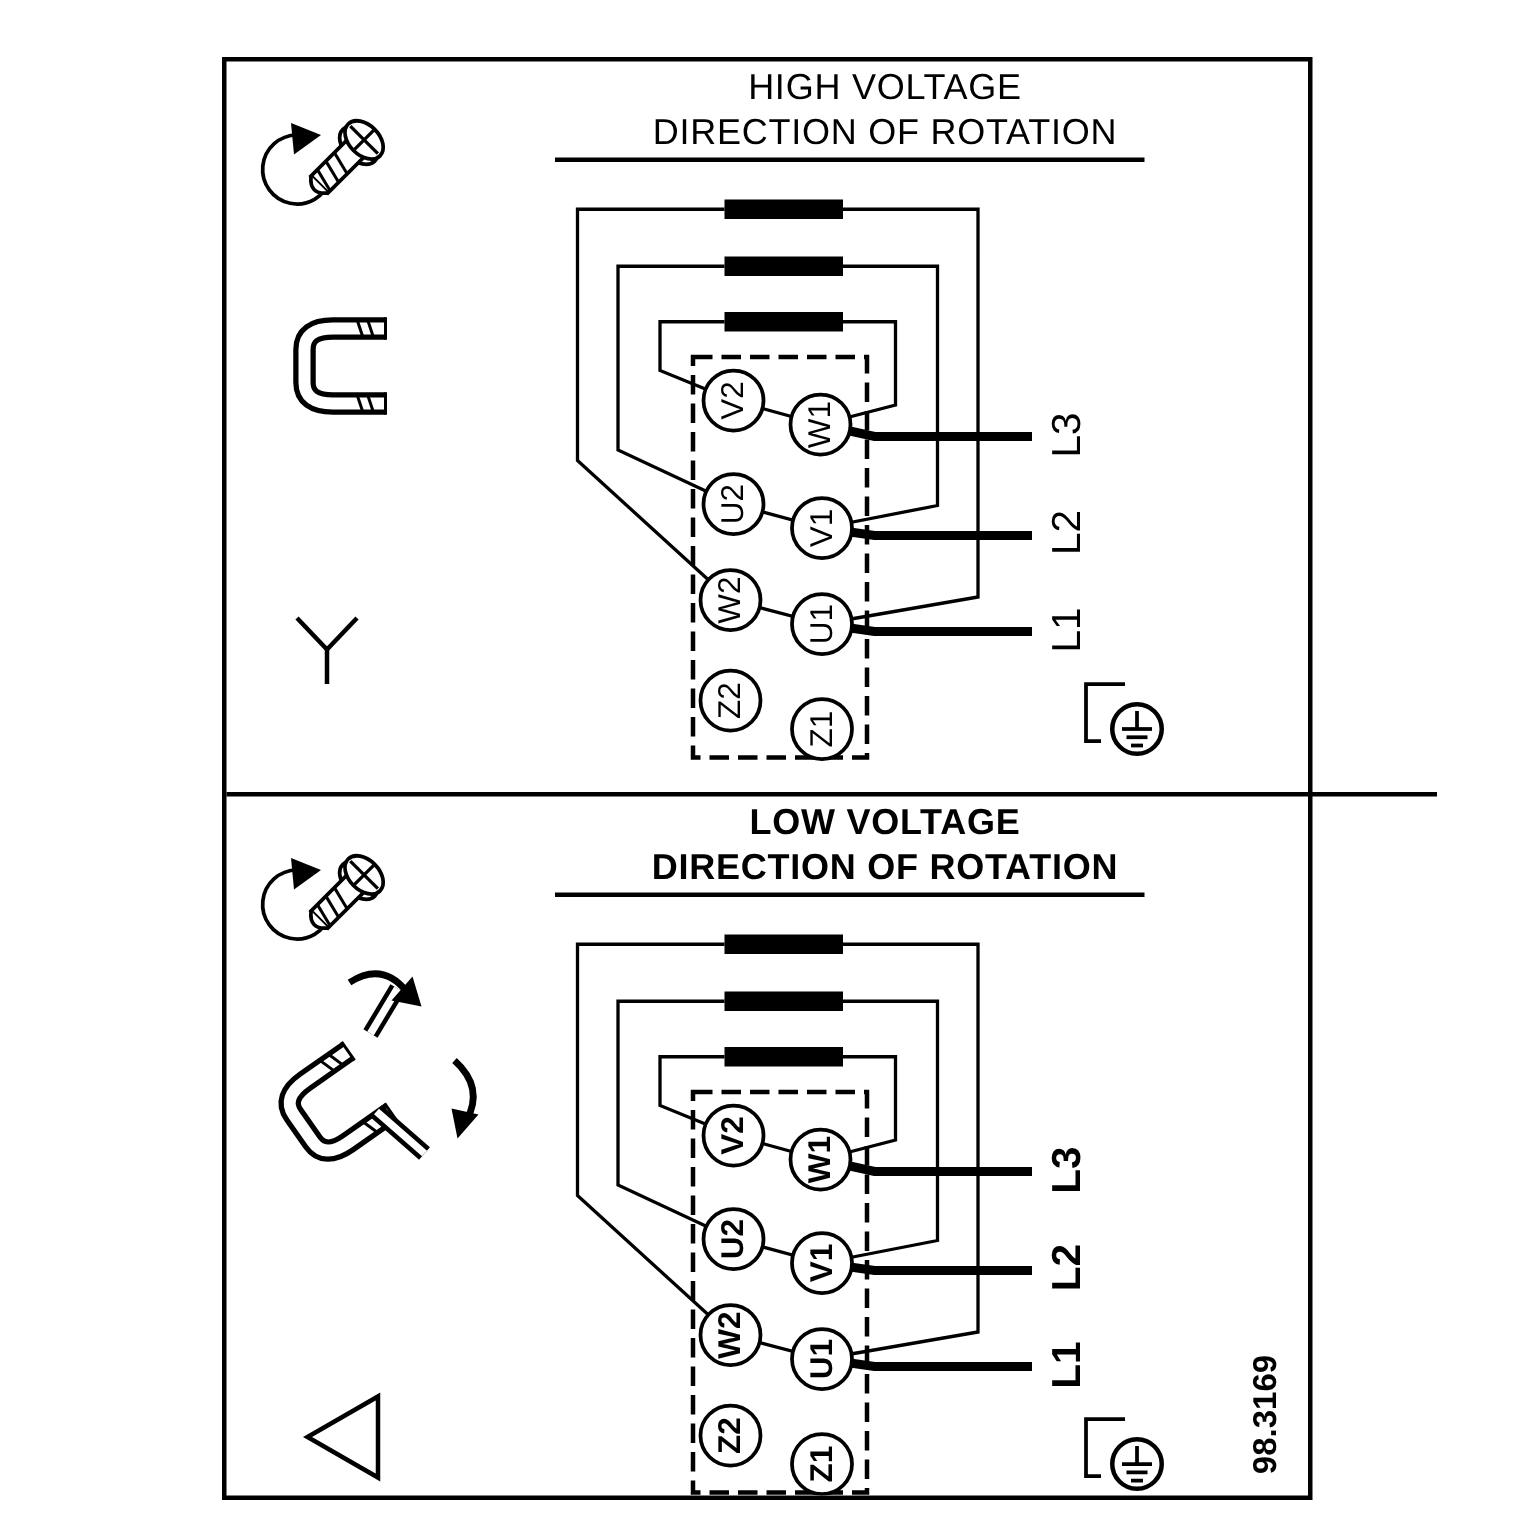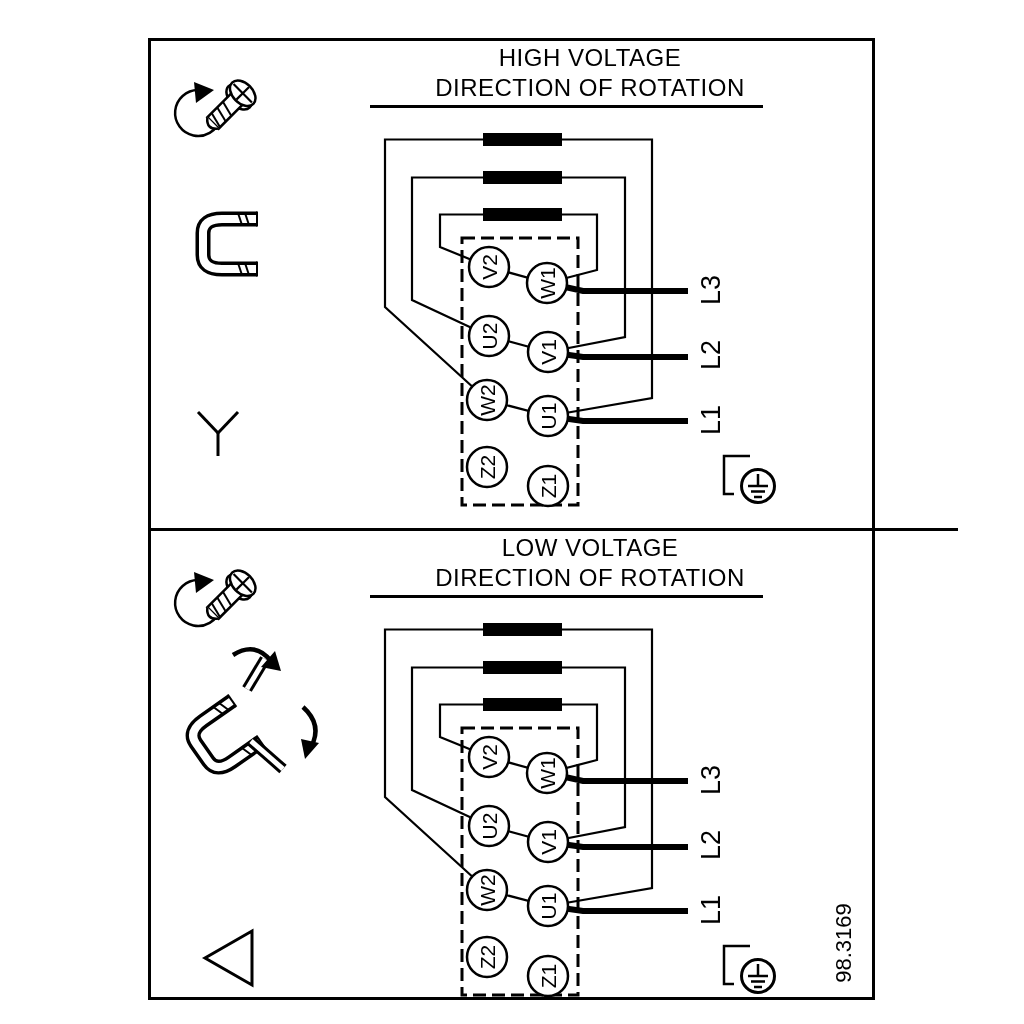--- a/index.html
+++ b/index.html
@@ -1,20 +1,20 @@
 <!DOCTYPE html>
 <html><head>
 <meta charset="utf-8">
 <style>
   html,body{margin:0;padding:0;background:#fff;}
   .page{position:relative;width:1024px;height:1024px;background:#fff;font-family:"Liberation Sans",sans-serif;overflow:hidden;}
   .frame{position:absolute;left:148px;top:38px;width:721px;height:956px;border:3px solid #000;box-sizing:content-box;}
   .panel{position:absolute;left:0;width:807px;box-sizing:border-box;text-align:center;}
   #panel-high{top:0;height:487px;}
-  #panel-low{top:487px;height:469px;border-top:3px solid #000;}
+  #panel-low{top:487px;height:469px;border-top:3px solid #000;font-weight:bold;}
   svg{display:block;}
   text{font-family:"Liberation Sans","DejaVu Sans",sans-serif;fill:#000;}
   .title1,.title2{font-size:24px;letter-spacing:.5px;}
   .term{font-size:21px;}
   .lline{font-size:27px;}
   .fig{font-size:22px;}
   .w{fill:none;stroke:#000;stroke-width:2.2;}
   .thick{fill:none;stroke:#000;stroke-width:6;}
   .tc{fill:#fff;stroke:#000;stroke-width:2.5;}
   .blk{fill:#000;}

